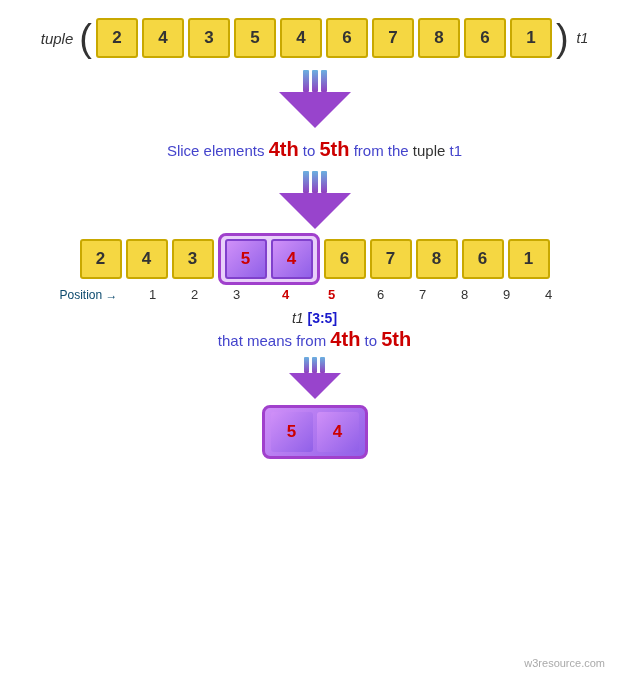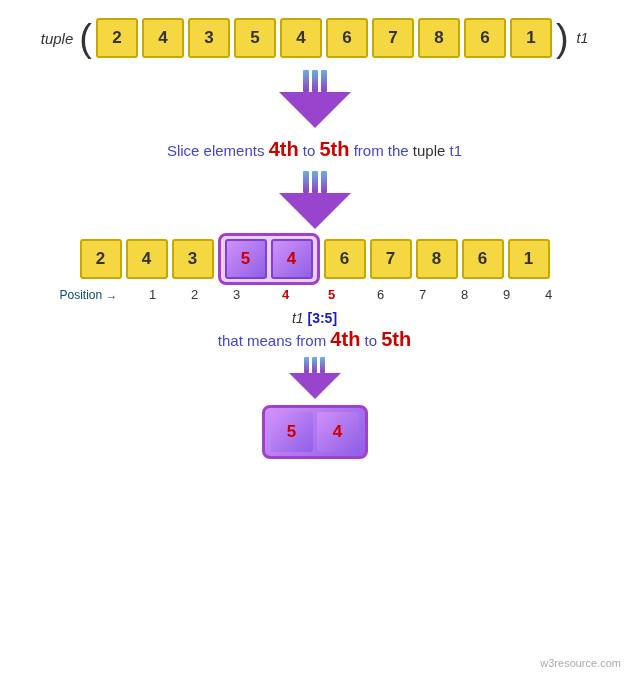--- a/index.html
+++ b/index.html
@@ -218,21 +218,21 @@
       font-size: 17px;
       font-weight: bold;
       color: #cc0000;
       border-radius: 3px;
     }
 
     
     .watermark {
       position: absolute;
       bottom: 6px;
-      right: 8px;
+      right: 24px;
       font-size: 11px;
       color: #aaa;
     }
   </style>
 </head>
 <body>
 
 <div class="container">
 
   <div class="tuple-row">

